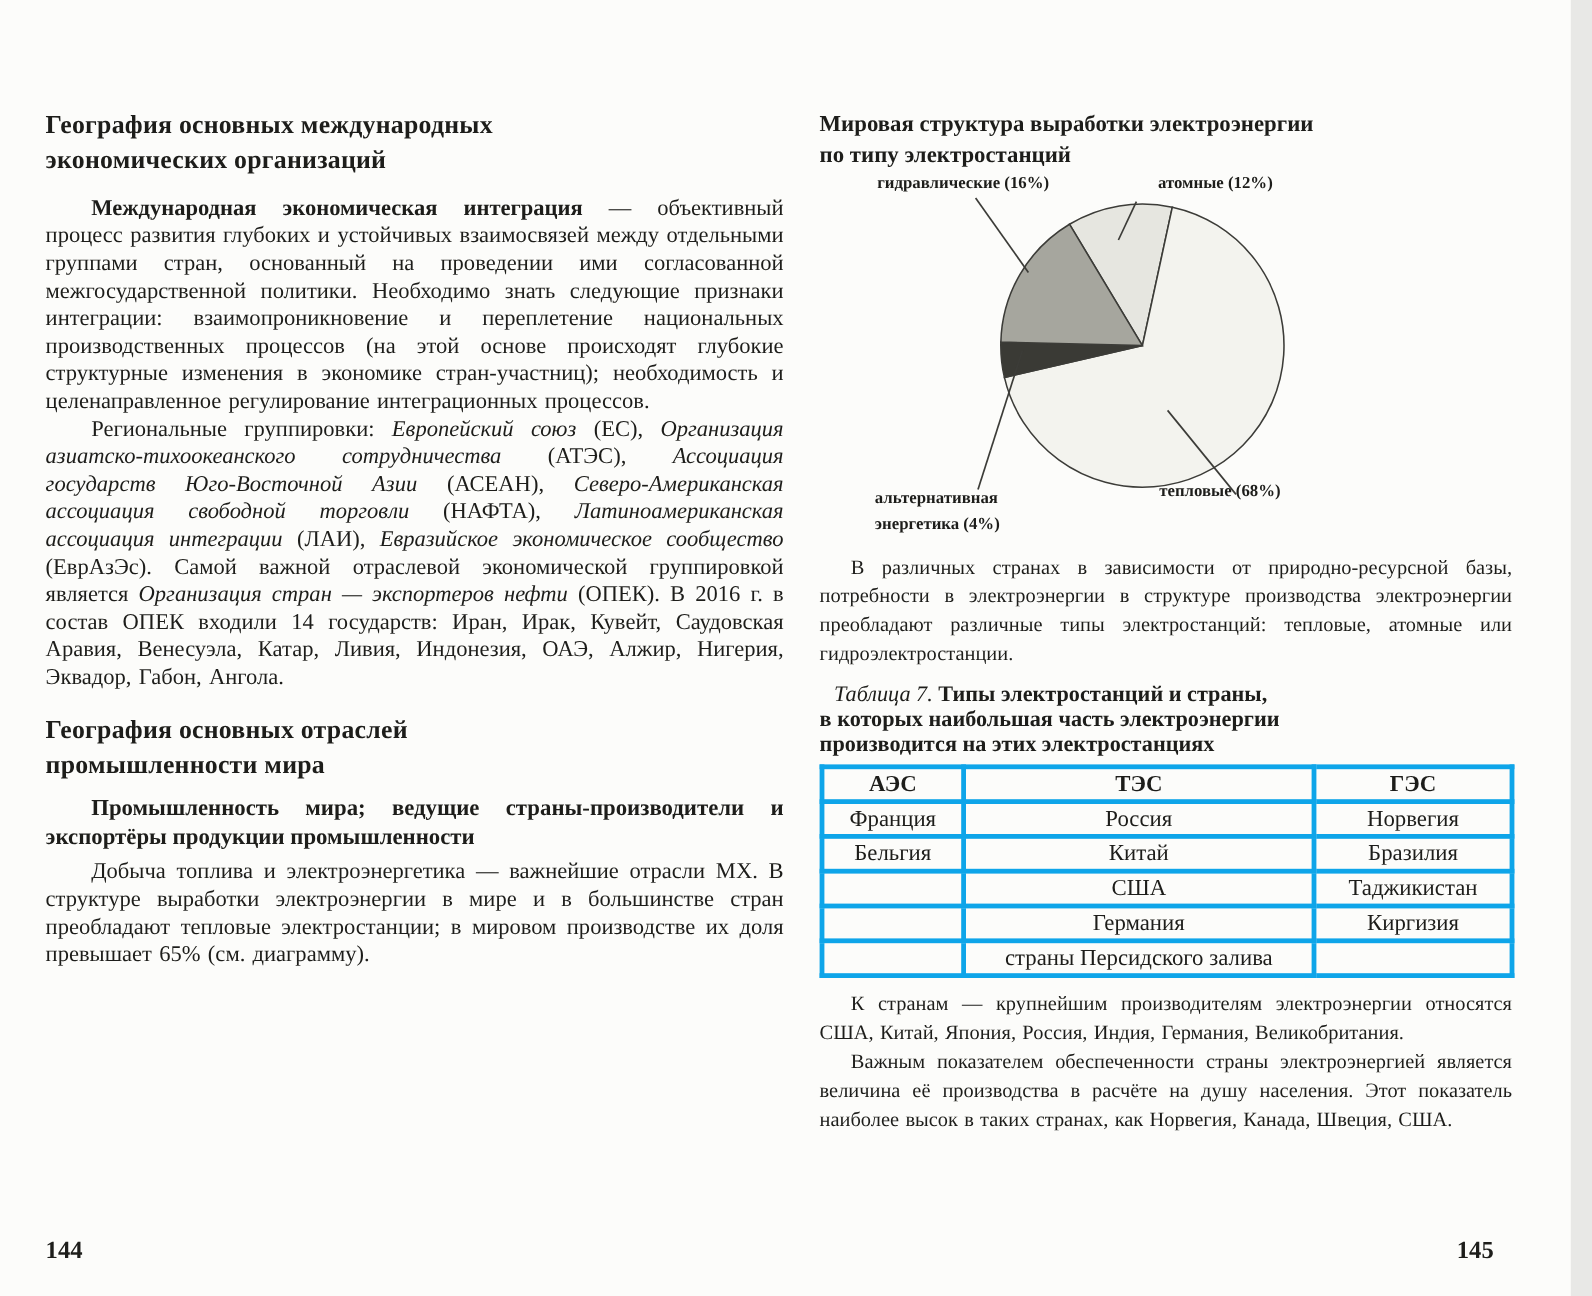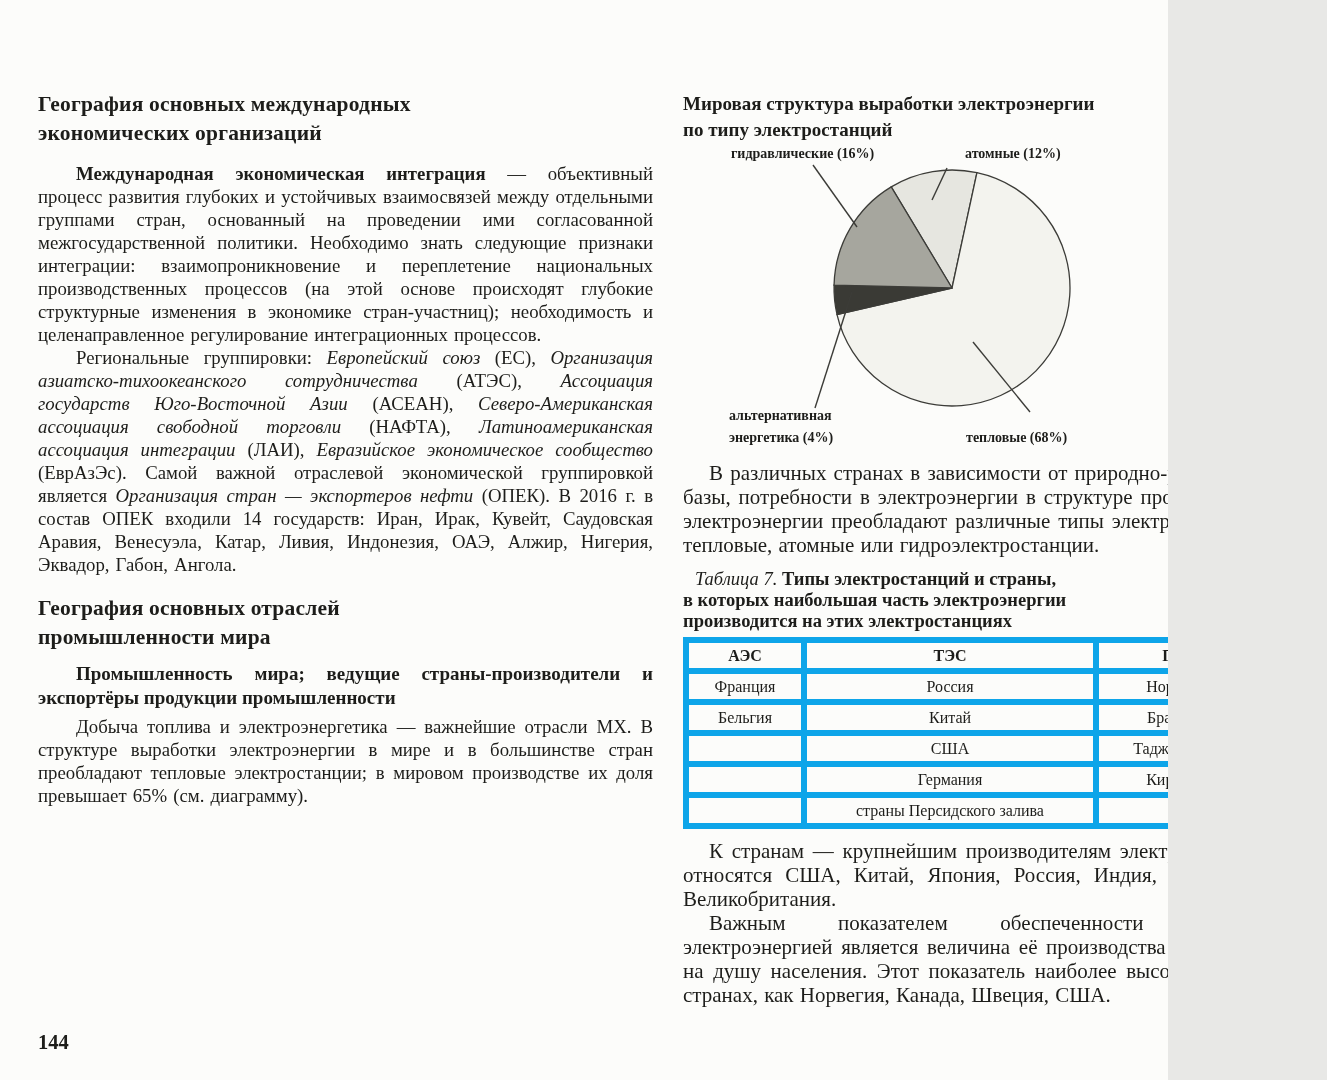--- a/index.html
+++ b/index.html
@@ -1,17 +1,17 @@
 <!DOCTYPE html>
 <html><head>
 <meta charset="utf-8">
 <style>
   html,body{margin:0;padding:0;background:#e8e8e6;}
   .spread{
-    position:relative;width:1168px;height:1080px;background:#fcfcfa;
+    position:relative;width:1309px;height:1080px;background:#fcfcfa;
     font-family:"Liberation Serif","DejaVu Serif",serif;color:#1d1d1a;overflow:hidden;
   }
   .page-left{position:absolute;left:38px;top:90px;width:615px;}
   .page-right{position:absolute;left:683px;top:85px;width:577px;}
 
   .h-main{font-size:21.5px;font-weight:bold;line-height:29px;white-space:pre-line;letter-spacing:.2px;margin:0;}
   .body-par{font-size:18.8px;line-height:23px;text-align:justify;text-indent:38px;word-spacing:1.4px;margin:0;}
   .mt-h1{margin-bottom:14px;}
   .h-sub{font-size:19px;font-weight:bold;line-height:24px;text-align:justify;text-indent:38px;margin:10px 0 0;}
   .h-underline{font-size:19px;font-weight:600;margin:8px 0 0;text-indent:38px;}
@@ -21,28 +21,28 @@
 
   .run-b{font-weight:bold;}
   .run-i{font-style:italic;}
 
   .chart-title{font-size:19px;font-weight:bold;text-align:left;line-height:26px;white-space:pre-line;margin:6px 0 0;}
   .chart-figure{position:relative;height:318px;margin-top:0;}
   .pie-label{position:absolute;font-weight:bold;font-size:14px;line-height:22px;white-space:pre-line;}
   .lbl-gidro{left:48px;top:0;}
   .lbl-atom{left:282px;top:0;}
   .lbl-alt{left:46px;top:262px;}
-  .lbl-tepl{left:283px;top:284px;}
+  .lbl-tepl{left:283px;top:256px;}
   .pie-svg{position:absolute;left:0;top:0;}
 
-  .body-par-r{font-size:21px;line-height:24px;text-align:justify;text-indent:26px;word-spacing:1px;margin:0;font-family:Liberation Serif, serif;}
+  .body-par-r{font-size:17px;line-height:24px;text-align:justify;text-indent:26px;word-spacing:1px;margin:0;font-family:Liberation Serif, serif;}
   .par-structure{margin-top:0;}
   .table-caption{font-size:18.5px;line-height:21px;white-space:pre-line;margin:12px 0 0;text-indent:12px;}
   table.data{border-collapse:collapse;width:575px;margin-top:5px;table-layout:fixed;}
-  table.data th,table.data td{border:6px solid #0ea5e9;font-size:16px;padding:1px 10px;height:23px;overflow:hidden;}
+  table.data th,table.data td{border:4px solid #0ea5e9;font-size:19px;padding:1px 10px;height:23px;overflow:hidden;}
   table.data th{font-weight:bold;text-align:center;}
   table.data td{text-align:center;}
   .par-producers{margin-top:10px;}
   .page-number{position:absolute;font-weight:bold;font-size:20.5px;}
   .pn-left{left:38px;top:1031px;}
   .pn-right{left:1214px;top:1031px;}
 </style>
 </head>
 <body>
 

